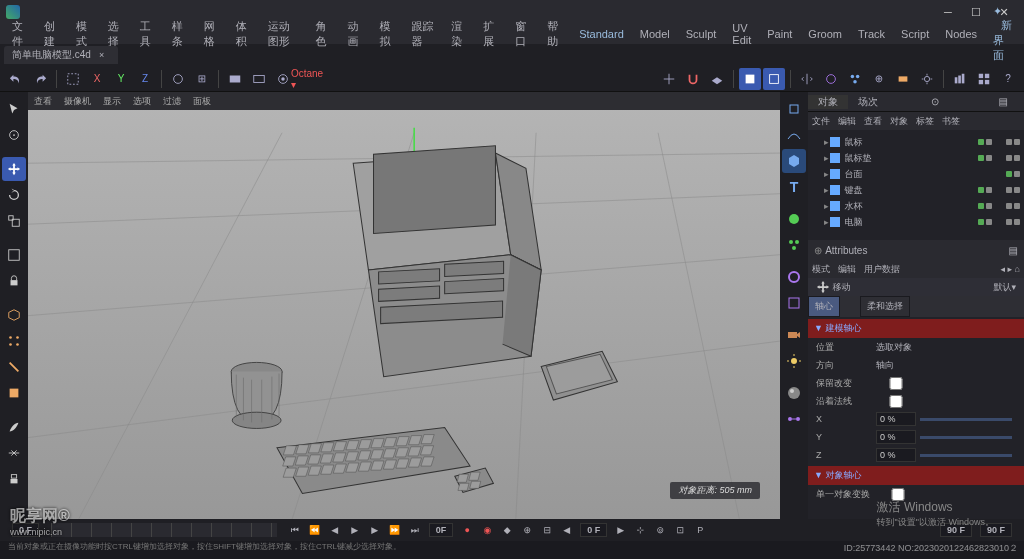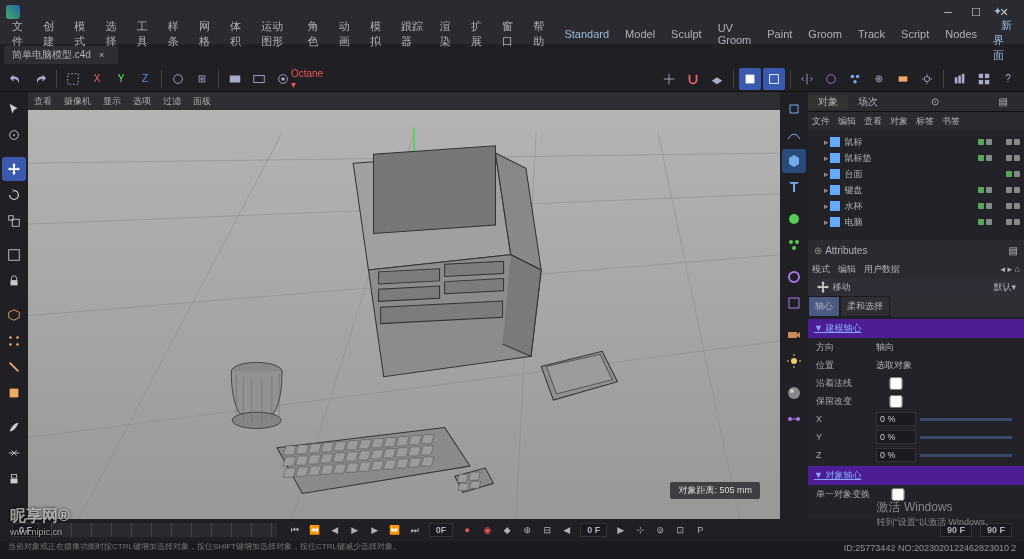--- a/index.html
+++ b/index.html
@@ -28,45 +28,45 @@
 
 .lefttools { width:28px; background:#1f1f24; display:flex; flex-direction:column; align-items:center; padding-top:4px; }
 .lefttools .tbtn { width:24px; height:24px; margin:1px 0; display:flex; align-items:center; justify-content:center; border-radius:3px; }
 .lefttools .tbtn.active { background:#3a5ab0; }
 .lefttools .tbtn svg { width:14px; height:14px; }
 .lefttools .div { height:8px; }
 
 .viewport { flex:1; background:#a8a8a8; position:relative; overflow:hidden; }
 .viewport .vtop { position:absolute; top:0; left:0; right:0; height:18px; background:rgba(30,30,35,.9); display:flex; align-items:center; padding:0 6px; font-size:9px; color:#aaa; z-index:5; }
 .viewport .vtop span { margin-right:12px; }
-.viewport .vstat { position:absolute; bottom:20px; right:20px; background:rgba(40,40,45,.8); color:#ddd; padding:2px 8px; font-size:9px; border-radius:2px; }
+.viewport .vstat { position:absolute; bottom:20px; right:20px; background:rgba(40,40,45,.8); color:#ddd; padding:2px 8px; font-size:9px; border-radius:2px;font-style:italic; }
 .viewport svg.scene { width:100%; height:100%; }
 
 .righttools { width:28px; background:#1f1f24; display:flex; flex-direction:column; align-items:center; padding-top:4px; }
 .righttools .tbtn { width:24px; height:24px; margin:1px 0; display:flex; align-items:center; justify-content:center; border-radius:3px; }
 .righttools svg { width:16px; height:16px; }
 
 .rightpanel { width:216px; background:#25252a; display:flex; flex-direction:column; font-size:10px; }
 .ptabs { height:20px; display:flex; align-items:center; background:#2a2a30; border-bottom:1px solid #111; }
 .ptabs span { padding:0 10px; font-size:10px; }
 .ptabs .ico { margin-left:auto; margin-right:6px; }
 .prow { height:18px; display:flex; align-items:center; padding:0 4px; background:#2a2a30; font-size:9px; gap:8px; }
 .objlist { flex:0 0 110px; background:#222228; overflow:auto; padding:4px; }
 .objrow { display:flex; align-items:center; height:16px; font-size:9px; padding-left:12px; }
 .objrow .oico { width:12px; height:12px; margin-right:4px; }
 .objrow .dots { margin-left:auto; display:flex; gap:2px; }
 .objrow .dot { width:6px; height:6px; border-radius:1px; background:#5a5; }
 .objrow .dot.g { background:#888; }
 
 .attrs { flex:1; background:#222228; overflow:auto; }
 .attrs .ahdr { height:20px; background:#2a2a30; display:flex; align-items:center; padding:0 6px; font-size:10px; }
-.attrs .atabs { display:flex; flex-wrap:wrap; background:#2e2e34; font-size:9px; }
+.attrs .atabs { display:flex; flex-wrap:wrap; background:#2e2e34; font-size:9px;gap:20px; }
 .attrs .atabs span { padding:3px 6px; border:1px solid #1a1a1f; }
 .attrs .atabs .act { background:#4a5a80; }
-.attrs .sect { background:#4c1d95; padding:3px 6px; font-size:9px; color:#8af; margin-top:2px;text-decoration:underline; }
+.attrs .sect { background:#7f1d1d; padding:3px 6px; font-size:9px; color:#8af; margin-top:2px; }
 .attrs .arow { display:flex; align-items:center; height:18px; padding:0 8px; font-size:9px; }
 .attrs .arow .lbl { width:60px; color:#aaa; }
 .attrs .arow .val { flex:1; }
 .attrs .arow input { width:40px; background:#1a1a20; border:1px solid #333; color:#ccc; font-size:9px; padding:1px 3px; }
 .attrs .slider { flex:1; height:3px; background:#3a4a6a; margin:0 4px; }
 
 .timeline { height:22px; background:#1f1f24; display:flex; align-items:center; padding:0 8px; font-size:9px; }
 .timeline .tbtn { width:18px; height:18px; display:flex; align-items:center; justify-content:center; margin:0 1px; }
 .timeline .frame { background:#1a1a20; border:1px solid #333; padding:1px 6px; margin:0 4px;font-weight:bold; }
 .timeline .track { flex:1; height:14px; background:#2a2a30; margin:0 8px; position:relative; }
@@ -106,21 +106,21 @@
   <span>模拟</span>
   <span>跟踪器</span>
   <span>渲染</span>
   <span>扩展</span>
   <span>窗口</span>
   <span>帮助</span>
   <div class="right">
     <span style="color:#9bd">Standard</span>
     <span>Model</span>
     <span>Sculpt</span>
-    <span>UV Groom</span>
+    <span>UV Edit</span>
     <span>Paint</span>
     <span>Groom</span>
     <span>Track</span>
     <span>Script</span>
     <span>Nodes</span>
     <span style="color:#9bd">✦ <span>新界面</span></span>
   </div>
 </div>
 
 <div class="tabbar">
@@ -653,33 +653,33 @@
           </svg>
         &nbsp;<span>移动</span>
         <span style="margin-left:auto">默认</span><span>▾</span>
       </div>
       <div class="atabs">
         <span class="act">轴心</span>
         <span>柔和选择</span>
       </div>
       <div class="sect">▼ 建模轴心</div>
       <div class="arow">
+          <span class="lbl">位置</span>
+          <span class="val">选取对象</span>
+        </div>
+      <div class="arow">
           <span class="lbl">方向</span>
           <span class="val">轴向</span>
         </div>
       <div class="arow">
-          <span class="lbl">位置</span>
-          <span class="val">选取对象</span>
+          <span class="lbl">保留改变</span>
+          <input type="checkbox" style="">
         </div>
       <div class="arow">
           <span class="lbl">沿着法线</span>
-          <input type="checkbox" style="">
-        </div>
-      <div class="arow">
-          <span class="lbl">保留改变</span>
           <input type="checkbox" style="">
         </div>
       <div class="arow">
           <span class="lbl">X</span>
           <input value="0 %" style="">
           <div class="slider"></div>
         </div>
       <div class="arow">
           <span class="lbl">Y</span>
           <input value="0 %" style="">

